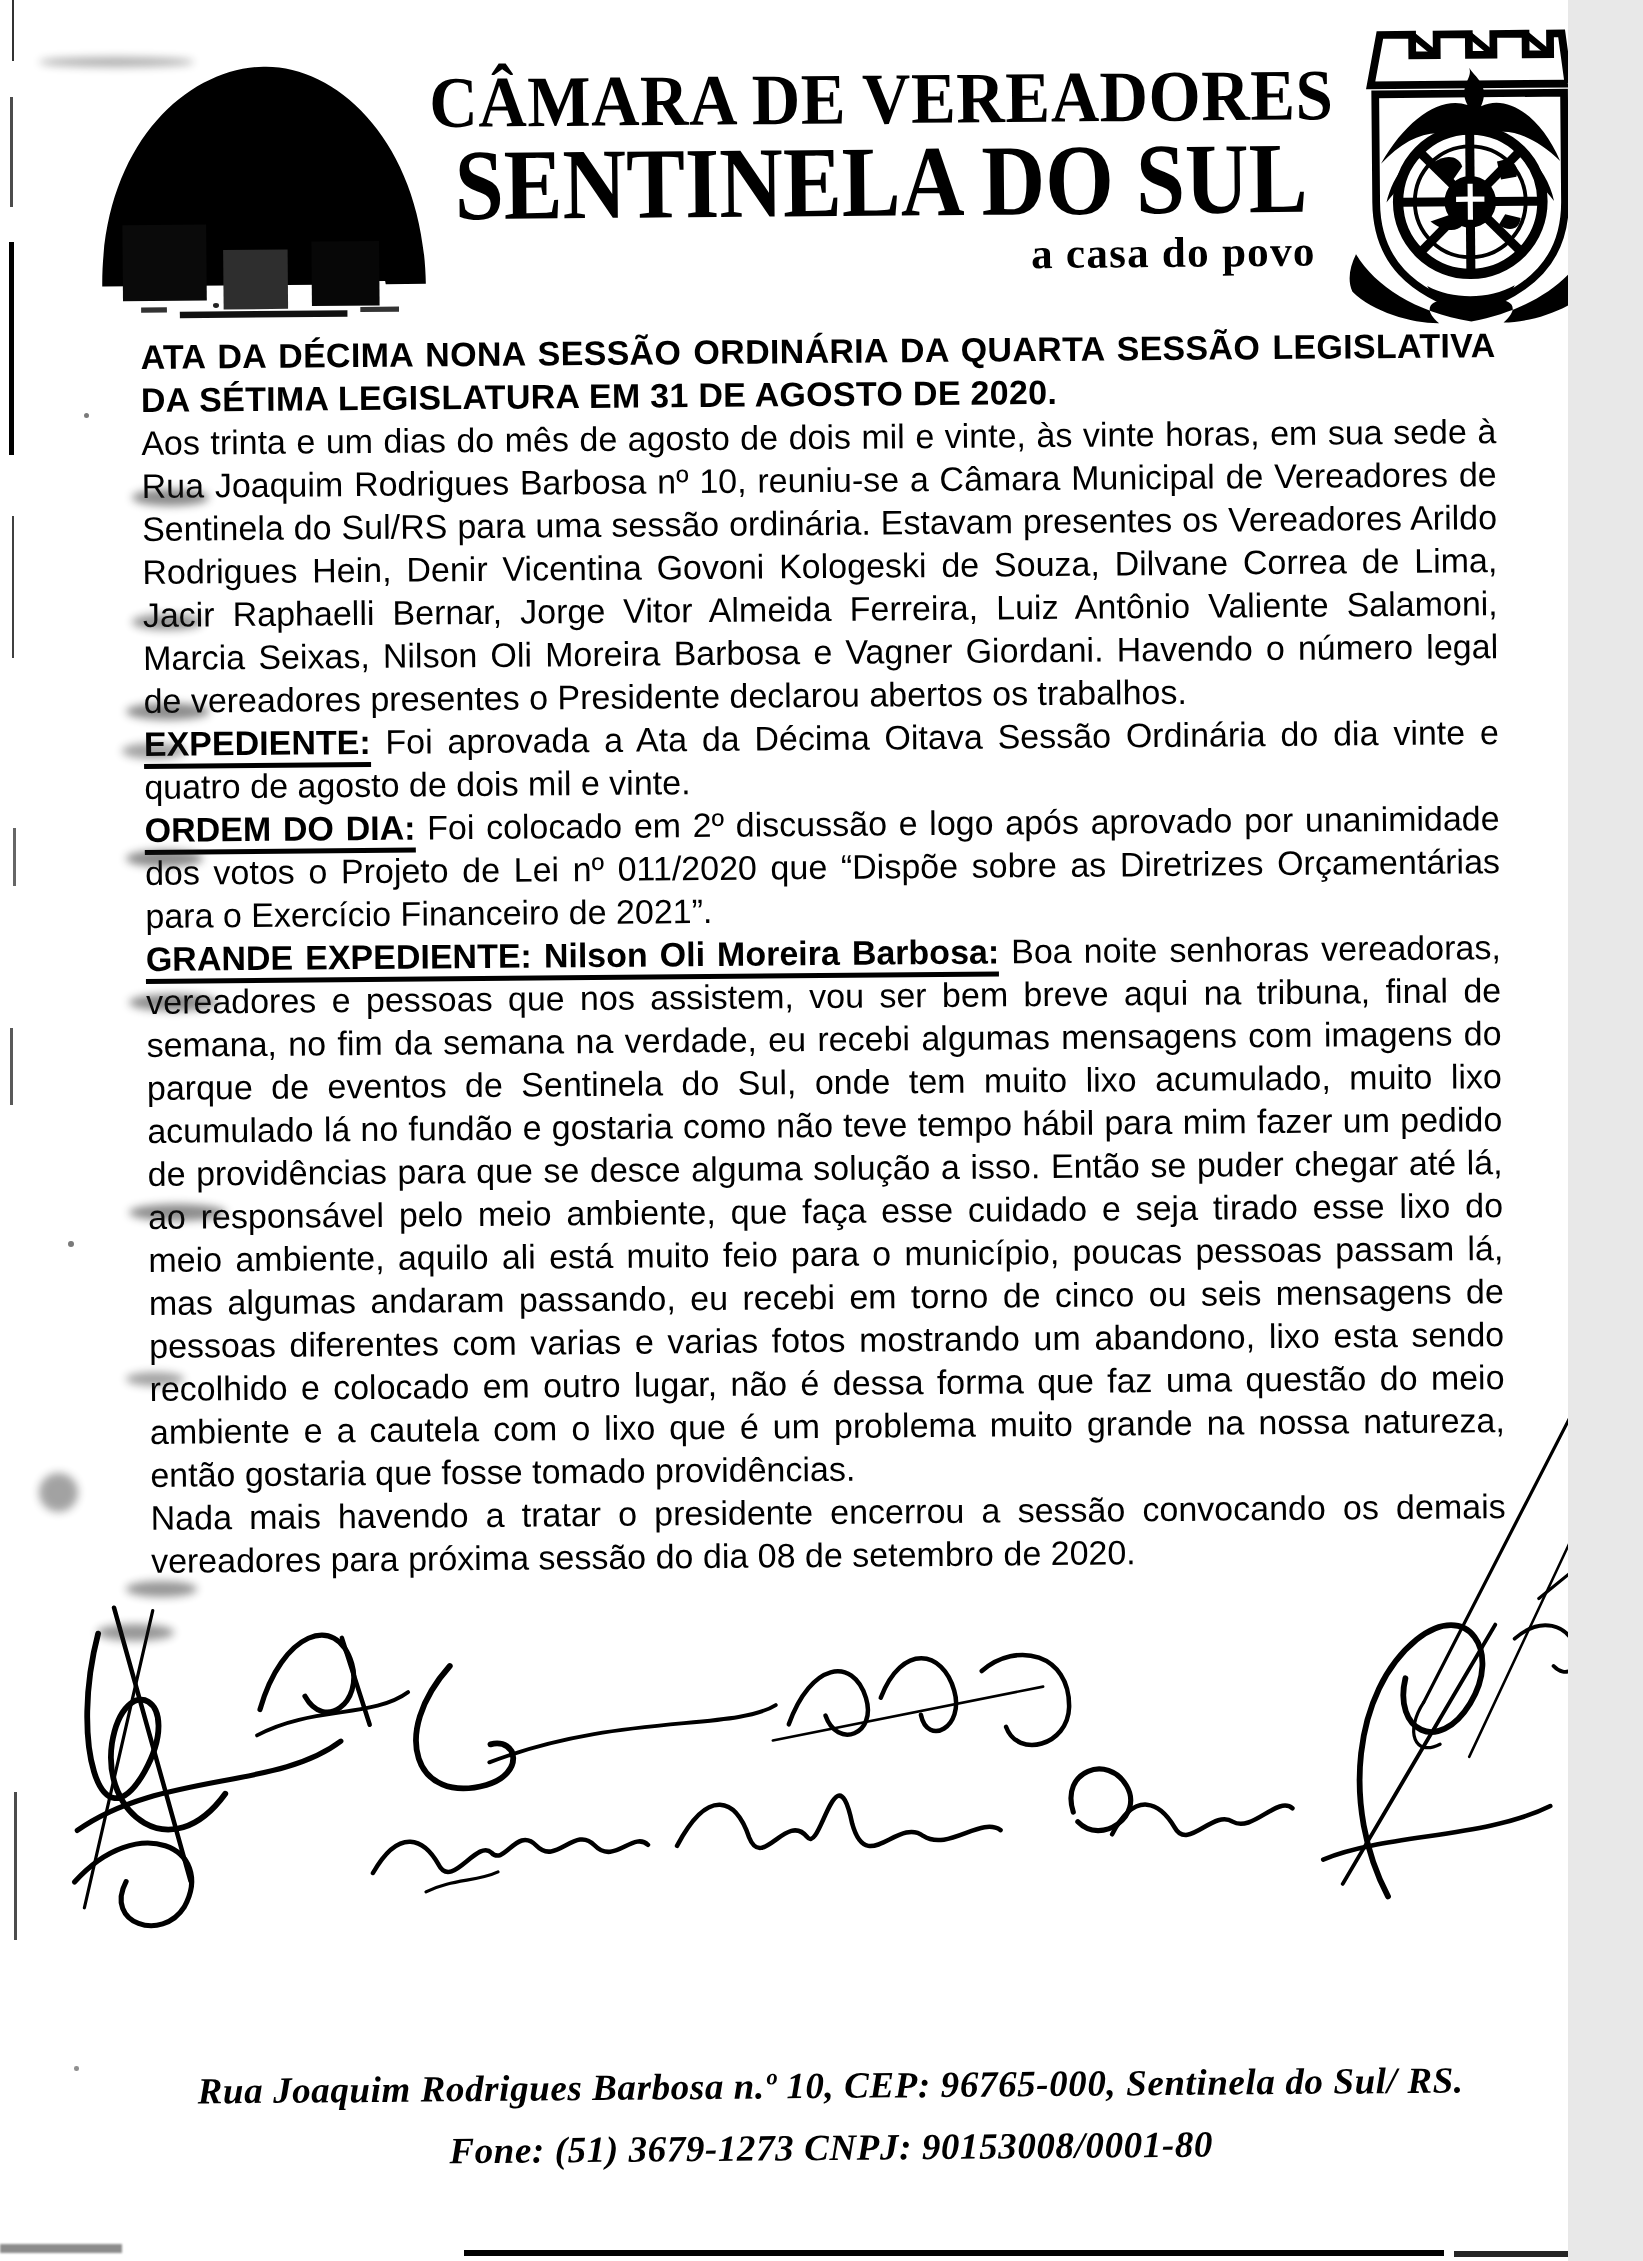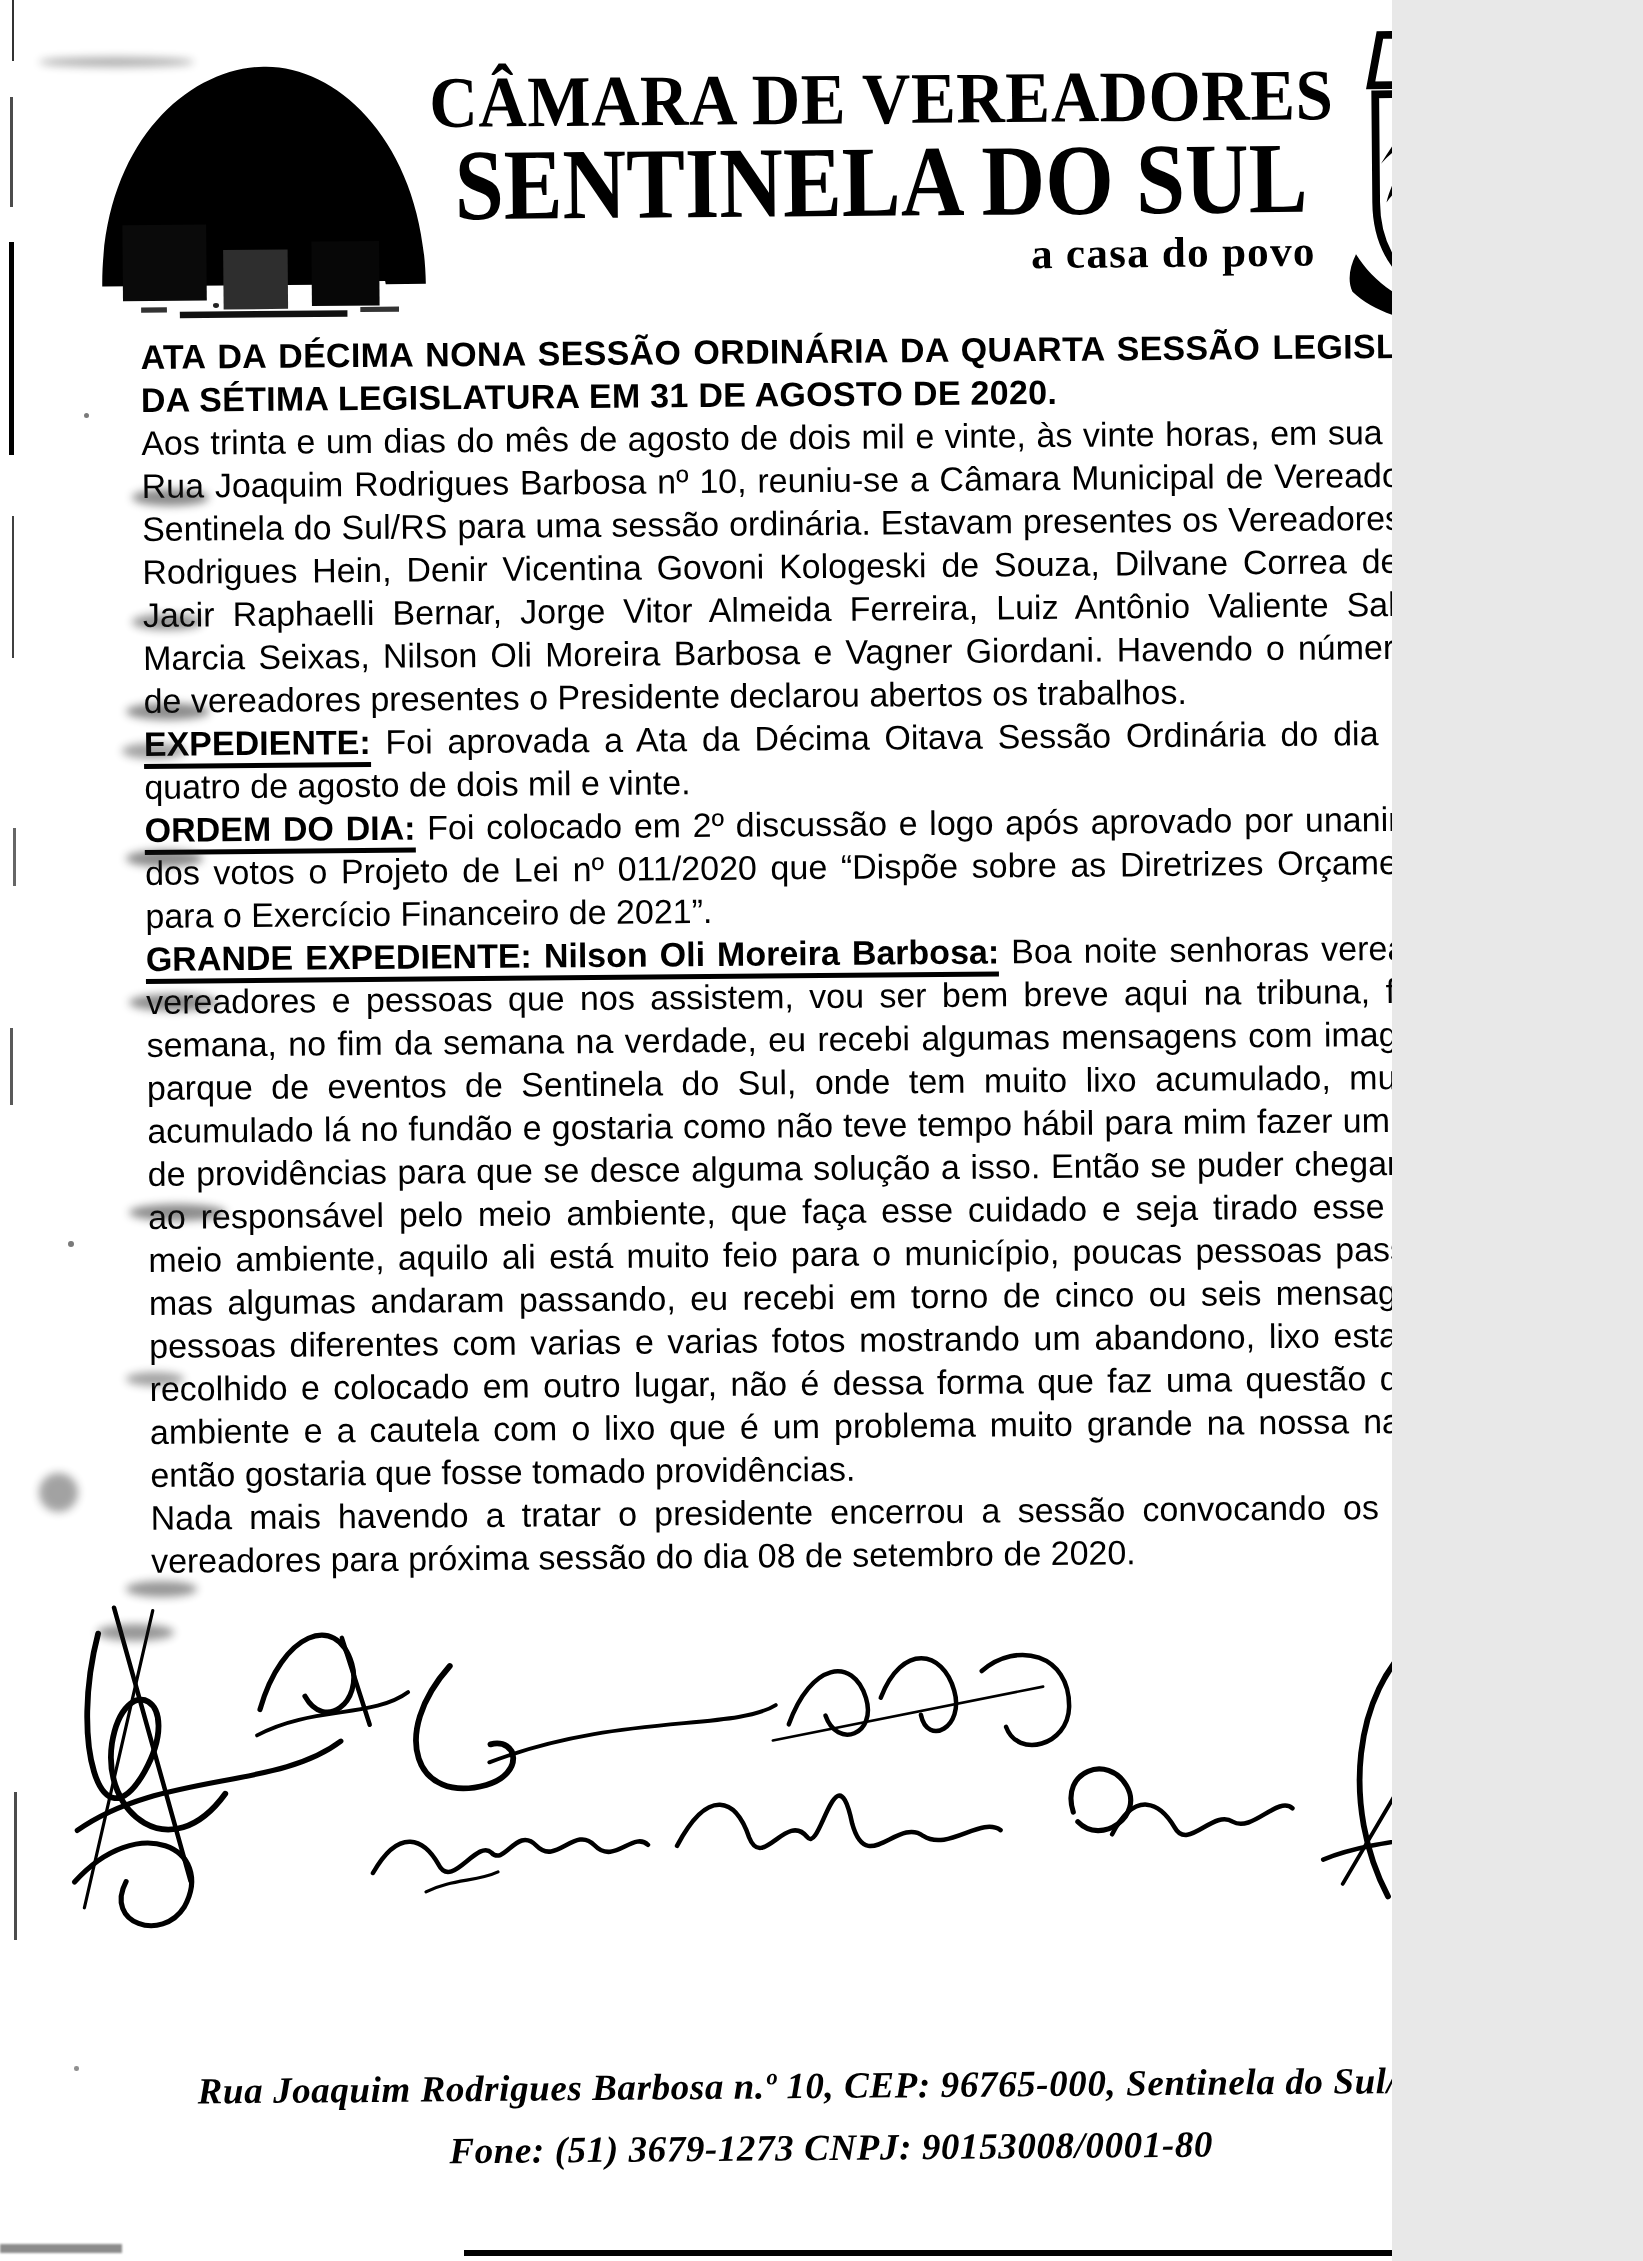--- a/index.html
+++ b/index.html
@@ -1,17 +1,17 @@
 <!DOCTYPE html>
 <html lang="pt-BR" style="font-size:10.3px"><head>
 <meta charset="utf-8">
 <style>
   html,body{margin:0;padding:0;background:#e8e8e8;}
   .page{
-    position:relative;width:1392px;height:2261px;background:#ffffff;
+    position:relative;width:1568px;height:2261px;background:#ffffff;
     overflow:hidden;font-family:"Liberation Sans",sans-serif;color:#000;
   }
   .tilt{position:absolute;inset:0;transform:rotate(-0.5deg);transform-origin:822px 1096px;}
 
   
   .logo-dome{position:absolute;left:90px;top:32px;width:361px;height:284px;}
   .header-titles{position:absolute;left:438px;top:61px;width:902px;text-align:center;}
   .org-line1{
     font-family:"Liberation Serif",serif;font-weight:bold;font-size:67px;line-height:1.05;
     letter-spacing:0.6px;transform:scaleY(1.08);transform-origin:top center;white-space:nowrap;

